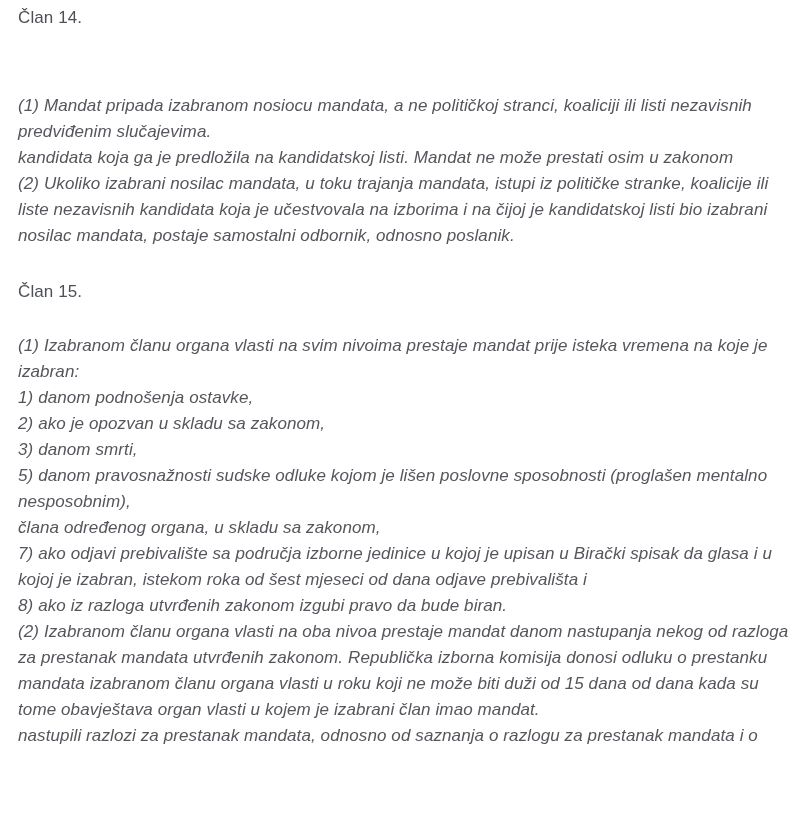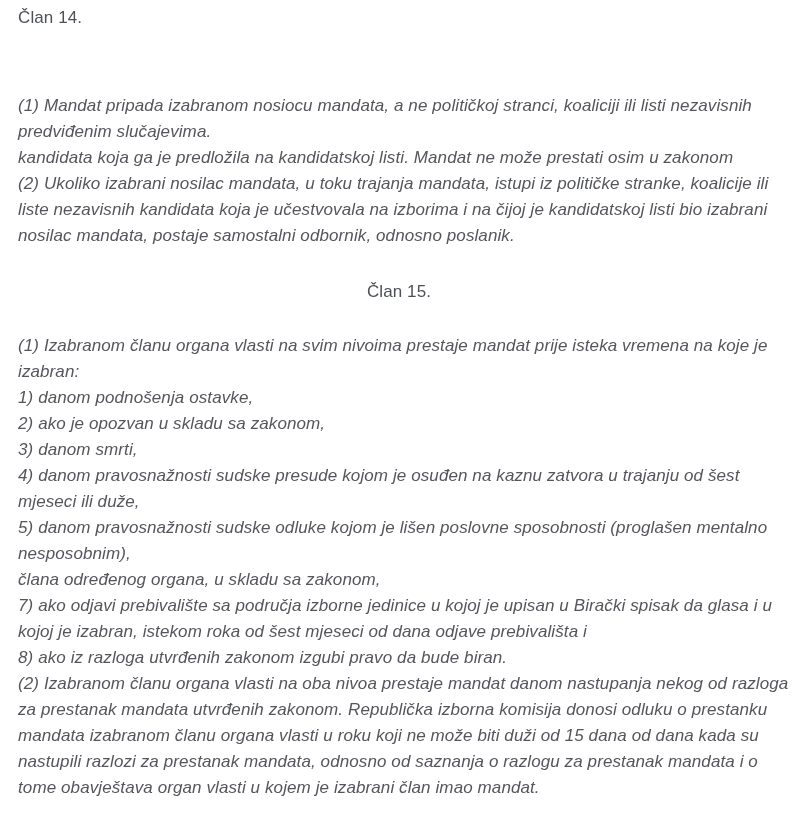--- a/index.html
+++ b/index.html
@@ -20,21 +20,21 @@
     color: #55565c;
     letter-spacing: 0.1px;
   }
   .article-heading {
     font-size: 17px;
     font-weight: 400;
     color: #4e5058;
     line-height: 26px;
   }
   [data-name="article-14-heading"] { margin: 0 0 62px 0; }
-  [data-name="article-15-heading"] { margin: 30px 0 28px 0; text-align: center; }
+  [data-name="article-15-heading"] { margin: 30px 0 28px 0; }
   .para { margin: 0; }
   .para div { white-space: nowrap; font-style: italic; }
 </style>
 </head>
 <body>
 
 <main class="doc" data-name="legal-document">
 
   <section data-name="article-14">
     <h2 class="article-heading" data-name="article-14-heading">Član 14.</h2>
@@ -58,40 +58,36 @@
       </div>
     <div class="para" data-name="article-15-item-1">
         <div data-name="text-line">1) danom podnošenja ostavke,</div>
       </div>
     <div class="para" data-name="article-15-item-2">
         <div data-name="text-line">2) ako je opozvan u skladu sa zakonom,</div>
       </div>
     <div class="para" data-name="article-15-item-3">
         <div data-name="text-line">3) danom smrti,</div>
       </div>
-    <div class="para" data-name="article-15-item-4">
-        <div data-name="text-line">4) danom pravosnažnosti sudske presude kojom je osuđen na kaznu zatvora u trajanju od šest</div>
-        <div data-name="text-line">mjeseci ili duže,</div>
-      </div>
     <div class="para" data-name="article-15-item-5">
         <div data-name="text-line">5) danom pravosnažnosti sudske odluke kojom je lišen poslovne sposobnosti (proglašen mentalno</div>
         <div data-name="text-line">nesposobnim),</div>
       </div>
     <div class="para" data-name="article-15-item-6">
         <div data-name="text-line">člana određenog organa, u skladu sa zakonom,</div>
       </div>
     <div class="para" data-name="article-15-item-7">
         <div data-name="text-line">7) ako odjavi prebivalište sa područja izborne jedinice u kojoj je upisan u Birački spisak da glasa i u</div>
         <div data-name="text-line">kojoj je izabran, istekom roka od šest mjeseci od dana odjave prebivališta i</div>
       </div>
     <div class="para" data-name="article-15-item-8">
         <div data-name="text-line">8) ako iz razloga utvrđenih zakonom izgubi pravo da bude biran.</div>
       </div>
     <div class="para" data-name="article-15-paragraph-2">
         <div data-name="text-line">(2) Izabranom članu organa vlasti na oba nivoa prestaje mandat danom nastupanja nekog od razloga</div>
         <div data-name="text-line">za prestanak mandata utvrđenih zakonom. Republička izborna komisija donosi odluku o prestanku</div>
         <div data-name="text-line">mandata izabranom članu organa vlasti u roku koji ne može biti duži od 15 dana od dana kada su</div>
+        <div data-name="text-line">tome obavještava organ vlasti u kojem je izabrani član imao mandat.</div>
         <div data-name="text-line">nastupili razlozi za prestanak mandata, odnosno od saznanja o razlogu za prestanak mandata i o</div>
-        <div data-name="text-line">tome obavještava organ vlasti u kojem je izabrani član imao mandat.</div>
       </div>
   </section>
 
 </main>
 
 </body></html>

